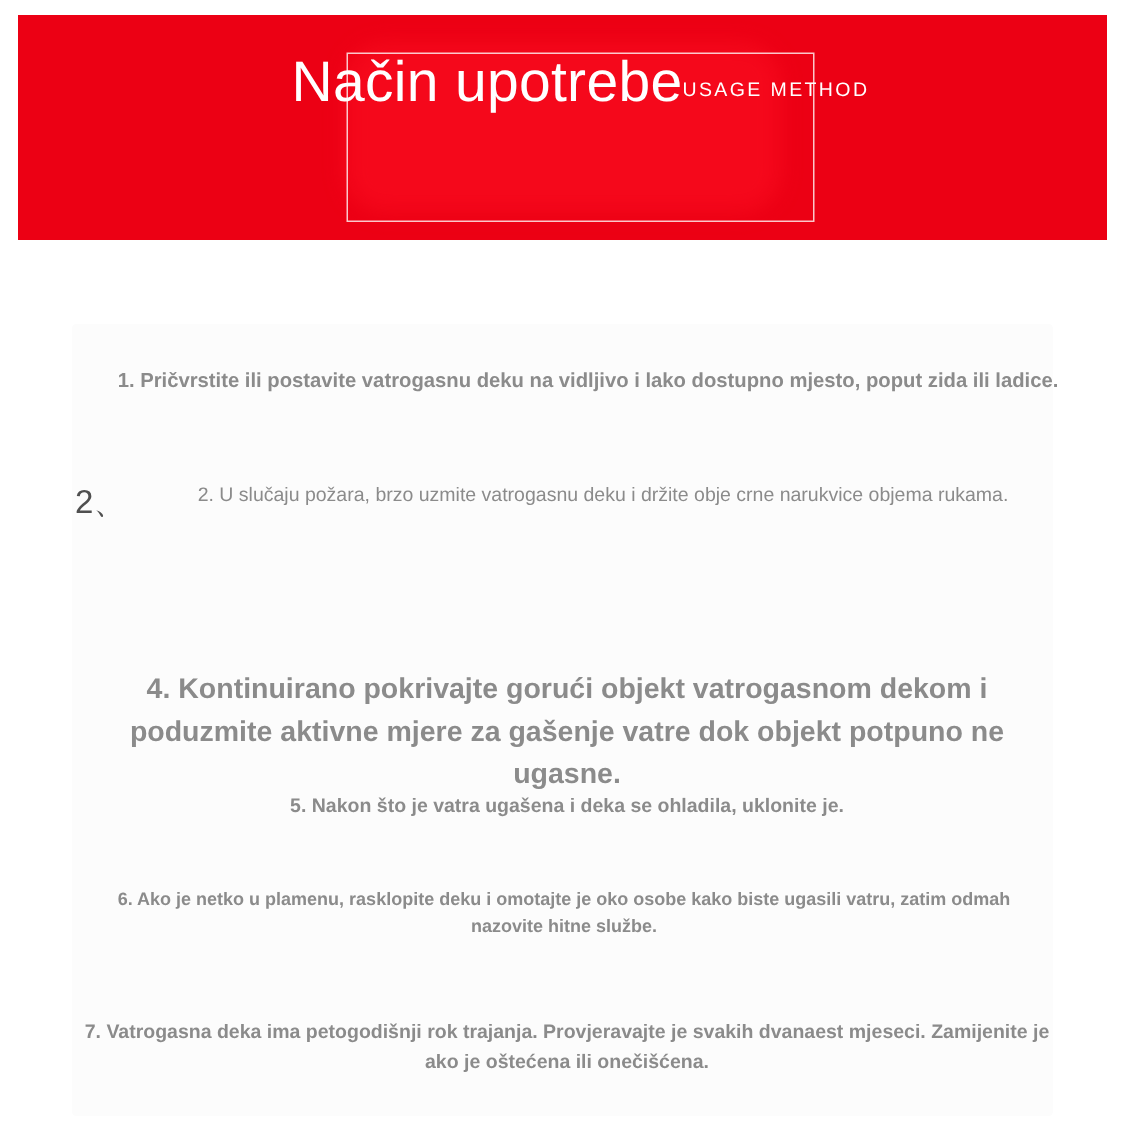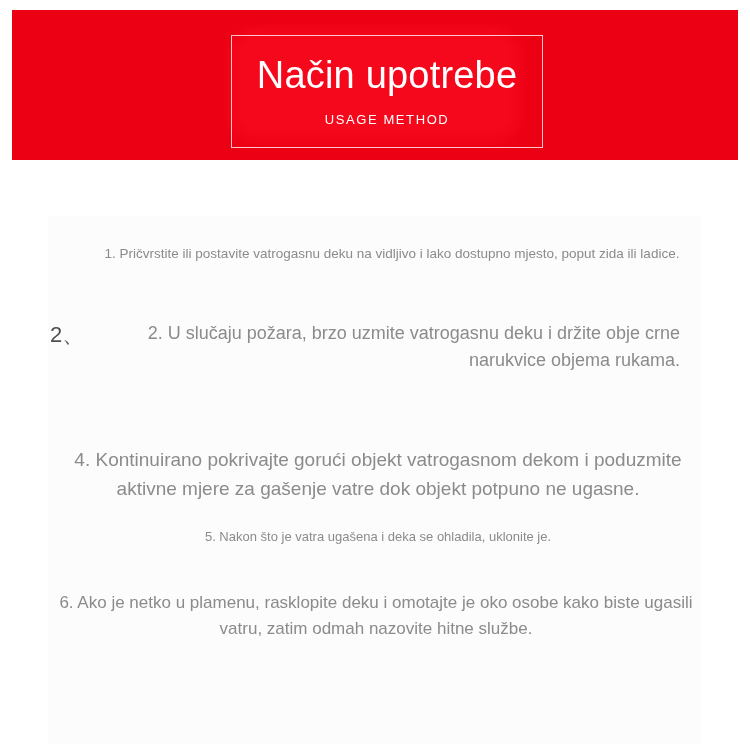--- a/index.html
+++ b/index.html
@@ -45,22 +45,21 @@
   }
 
   .banner-frame {
     position: absolute;
     left: 219px;
     top: 25px;
     width: 312px;
     height: 113px;
     border: 1px solid rgba(255,255,255,0.78);
     display: flex;
-    flex-direction: column;
-    align-items: center;
+    flex-direction: row;
     justify-content: center;
   }
 
   .banner-title {
     color: #ffffff;
     font-size: 38px;
     font-weight: 400;
     line-height: 1.05;
     letter-spacing: 0.2px;
     text-align: center;
@@ -97,60 +96,60 @@
     background: #fcfcfc;
     border-radius: 3px;
   }
 
   .step {
     position: absolute;
     color: #8b8b8b;
     font-size: 13.5px;
     line-height: 1.5;
     text-align: center;
-    font-weight: 400;
+    font-weight: 700;
   }
 
   .step-1 { left: 58px;  top: 74px;  width: 668px; }
 
   .step-2-wrap { position: absolute; left: 0; top: 148px; width: 750px; height: 48px; }
   .step-2-marker {
     position: absolute;
     left: 50px;
     top: 6px;
     color: #4f4f4f;
     font-size: 22px;
     line-height: 1;
     font-weight: 400;
     white-space: nowrap;
   }
   .step-2-text {
     position: absolute;
-    left: 84px;
+    left: 104px;
     top: 2px;
     width: 596px;
     color: #8b8b8b;
-    font-size: 18px;
+    font-size: 13px;
     line-height: 1.5;
-    text-align: right;
+    text-align: center;
   }
 
   .step-3 {
     left: 50px;
     top: 208px;
     width: 660px;
     text-align: left;
     font-size: 17px;
     line-height: 1.4;
     color: #868686;
   }
 
   .step-4 { left: 56px;  top: 276px; width: 644px; font-size: 19px; }
   .step-5 { left: 56px;  top: 357px; width: 644px; font-size: 13px; text-align: center; }
-  .step-6 { left: 56px;  top: 420px; width: 640px; font-size: 17px; }
+  .step-6 { left: 56px;  top: 420px; width: 640px; font-size: 12px; }
   .step-7 { left: 48px;  top: 508px; width: 660px; font-size: 13px; }
 </style>
 </head>
 <body>
 
 <div class="page">
 
   <div class="banner">
     <div class="banner-glow"></div>
     <div class="banner-frame">
@@ -169,15 +168,16 @@
       <div class="step-2-text">2. U slučaju požara, brzo uzmite vatrogasnu deku i držite obje crne narukvice objema rukama.</div>
     </div>
 
 
     <div class="step step-4">4. Kontinuirano pokrivajte gorući objekt vatrogasnom dekom i poduzmite aktivne mjere za gašenje vatre dok objekt potpuno ne ugasne.</div>
 
     <div class="step step-5">5. Nakon što je vatra ugašena i deka se ohladila, uklonite je.</div>
 
     <div class="step step-6">6. Ako je netko u plamenu, rasklopite deku i omotajte je oko osobe kako biste ugasili vatru, zatim odmah nazovite hitne službe.</div>
 
+    <div class="step step-7">7. Vatrogasna deka ima petogodišnji rok trajanja. Provjeravajte je svakih dvanaest mjeseci. Zamijenite je ako je oštećena ili onečišćena.</div>
   </div>
 
 </div>
 
 </body></html>

